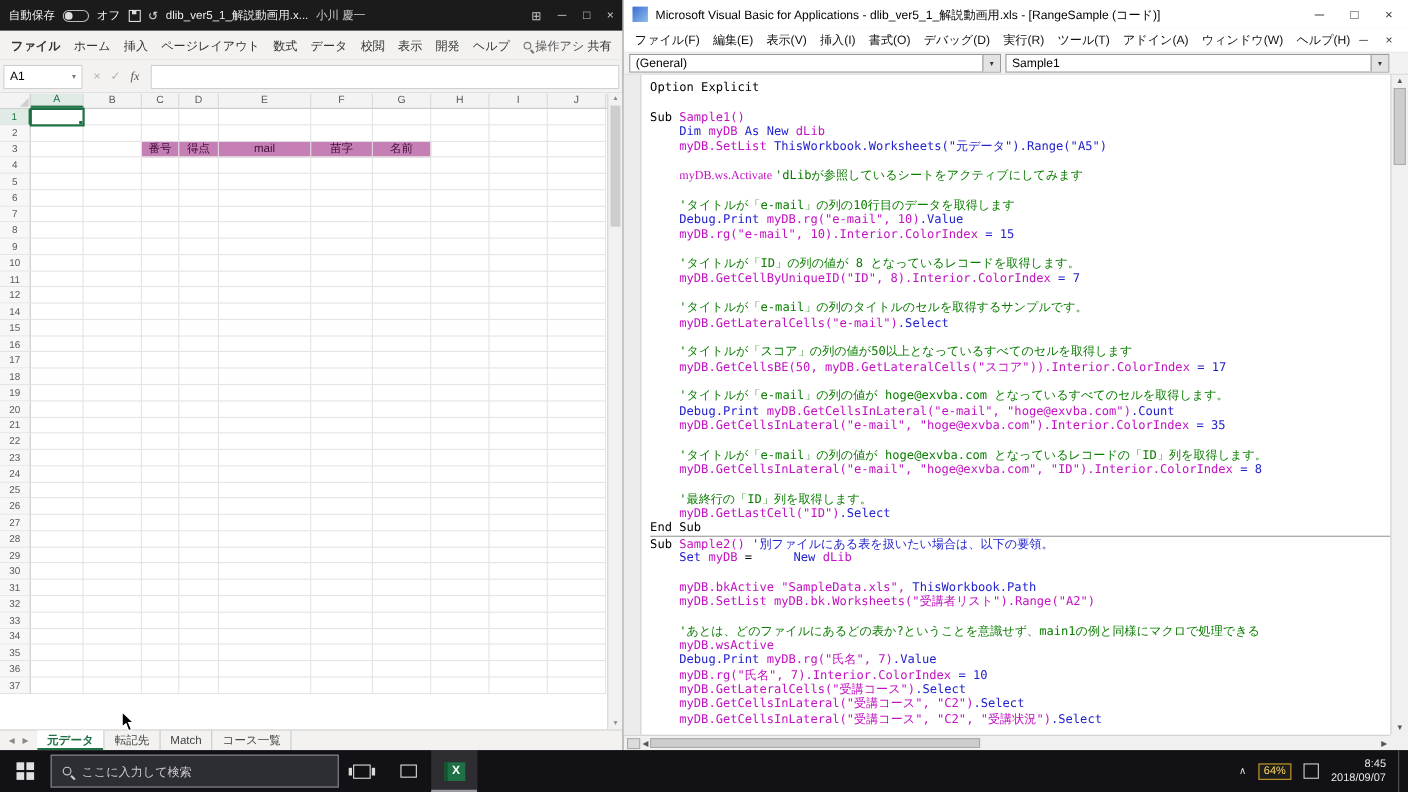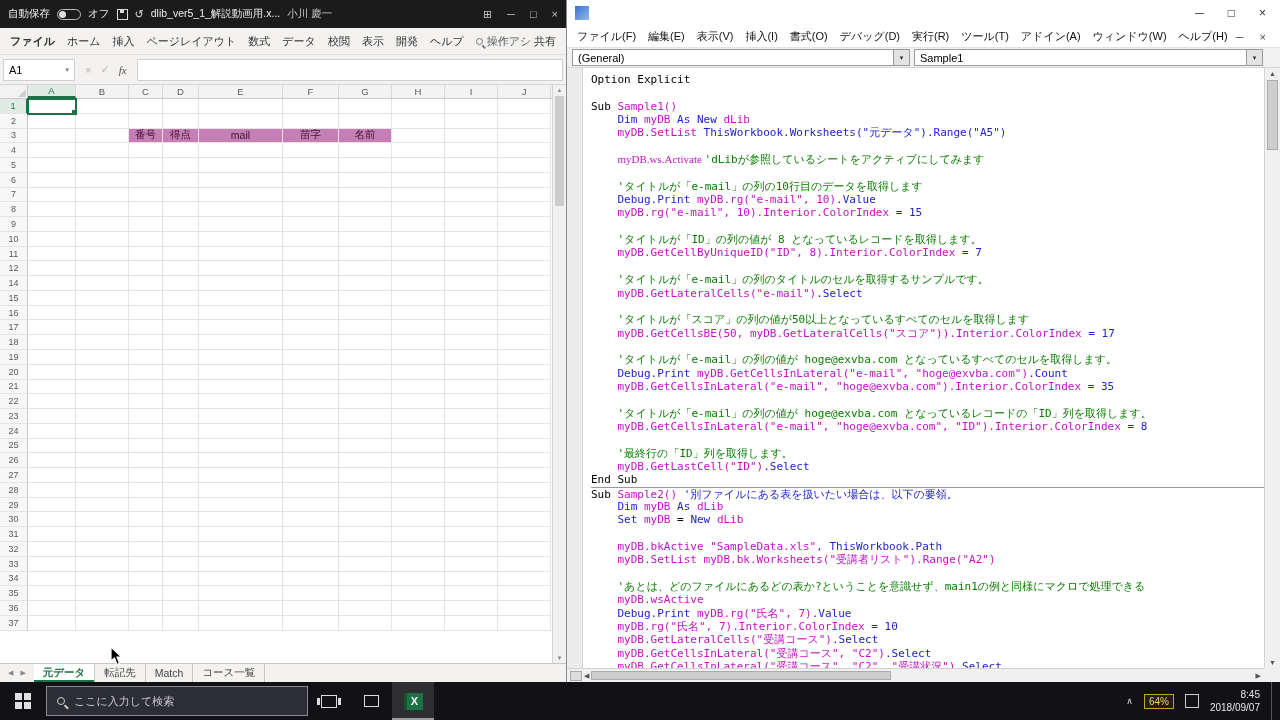--- a/index.html
+++ b/index.html
@@ -673,20 +673,21 @@
           <div class="sheet-tab">Match</div>
           <div class="sheet-tab">コース一覧</div>
         </div>
     </div>
 
   </div>
 
   <div class="vba">
     <div class="vb-titlebar">
       <span class="vb-icon"></span>
+      <span class="vb-title">Microsoft Visual Basic for Applications - dlib_ver5_1_解説動画用.xls - [RangeSample (コード)]</span>
       <span class="vb-btns">
         <span>─</span>
         <span>□</span>
         <span>×</span>
       </span>
     </div>
 
     <div class="vb-menubar">
       <div class="vb-menus">
           <div class="vb-menu">ファイル(F)</div>
@@ -746,22 +747,21 @@
           <div class="code-line"><span style="color: rgb(0, 0, 0);">    </span><span style="color: rgb(34, 34, 204);">Debug.Print </span><span style="color: rgb(194, 19, 194);">myDB.GetCellsInLateral("e-mail", "hoge@exvba.com")</span><span style="color: rgb(34, 34, 204);">.Count</span></div>
           <div class="code-line"><span style="color: rgb(0, 0, 0);">    </span><span style="color: rgb(194, 19, 194);">myDB.GetCellsInLateral("e-mail", "hoge@exvba.com").Interior.ColorIndex</span><span style="color: rgb(34, 34, 204);"> = 35</span></div>
           <div class="code-line"></div>
           <div class="code-line"><span style="color: rgb(0, 0, 0);">    </span><span style="color: rgb(10, 125, 0);">'タイトルが「e-mail」の列の値が hoge@exvba.com となっているレコードの「ID」列を取得します。</span></div>
           <div class="code-line"><span style="color: rgb(0, 0, 0);">    </span><span style="color: rgb(194, 19, 194);">myDB.GetCellsInLateral("e-mail", "hoge@exvba.com", "ID").Interior.ColorIndex</span><span style="color: rgb(34, 34, 204);"> = 8</span></div>
           <div class="code-line"></div>
           <div class="code-line"><span style="color: rgb(0, 0, 0);">    </span><span style="color: rgb(10, 125, 0);">'最終行の「ID」列を取得します。</span></div>
           <div class="code-line"><span style="color: rgb(0, 0, 0);">    </span><span style="color: rgb(194, 19, 194);">myDB.GetLastCell("ID")</span><span style="color: rgb(34, 34, 204);">.Select</span></div>
           <div class="code-line"><span style="color: rgb(0, 0, 0);">End Sub</span></div>
           <div class="code-line sep"><span style="color: rgb(0, 0, 0);">Sub </span><span style="color: rgb(194, 19, 194);">Sample2() </span><span style="color: rgb(34, 34, 204);">'別ファイルにある表を扱いたい場合は、以下の要領。</span></div>
-          <div class="code-line"><span style="color: rgb(0, 0, 0);">    </span><span style="color: rgb(34, 34, 204);">Dim </span><span style="color: rgb(194, 19, 194);">myDB</span><span style="color: rgb(34, 34, 204);"> As </span><span style="color: rgb(194, 19, 194);">dLib</span></div>
-          <div class="code-line"><span style="color: rgb(0, 0, 0);">    </span><span style="color: rgb(34, 34, 204);">Set </span><span style="color: rgb(194, 19, 194);">myDB</span><span style="color: rgb(0, 0, 0);"> = </span><span style="color: rgb(34, 34, 204);">New </span><span style="color: rgb(194, 19, 194);">dLib</span></div>
+          <div class="code-line"><span style="color: rgb(0, 0, 0);">    </span><span style="color: rgb(34, 34, 204);">Set </span><span style="color: rgb(194, 19, 194);">myDB</span><span style="color: rgb(0, 0, 0);"> = </span><span style="color: rgb(34, 34, 204); margin-left: 31px;">New </span><span style="color: rgb(194, 19, 194);">dLib</span></div>
           <div class="code-line"></div>
           <div class="code-line"><span style="color: rgb(0, 0, 0);">    </span><span style="color: rgb(194, 19, 194);">myDB.bkActive "SampleData.xls", </span><span style="color: rgb(34, 34, 204);">ThisWorkbook.Path</span></div>
           <div class="code-line"><span style="color: rgb(0, 0, 0);">    </span><span style="color: rgb(194, 19, 194);">myDB.SetList myDB.bk.Worksheets("受講者リスト").Range("A2")</span></div>
           <div class="code-line"></div>
           <div class="code-line"><span style="color: rgb(0, 0, 0);">    </span><span style="color: rgb(10, 125, 0);">'あとは、どのファイルにあるどの表か?ということを意識せず、main1の例と同様にマクロで処理できる</span></div>
           <div class="code-line"><span style="color: rgb(0, 0, 0);">    </span><span style="color: rgb(194, 19, 194);">myDB.wsActive</span></div>
           <div class="code-line"><span style="color: rgb(0, 0, 0);">    </span><span style="color: rgb(34, 34, 204);">Debug.Print </span><span style="color: rgb(194, 19, 194);">myDB.rg("氏名", 7)</span><span style="color: rgb(34, 34, 204);">.Value</span></div>
           <div class="code-line"><span style="color: rgb(0, 0, 0);">    </span><span style="color: rgb(194, 19, 194);">myDB.rg("氏名", 7).Interior.ColorIndex</span><span style="color: rgb(34, 34, 204);"> = 10</span></div>
           <div class="code-line"><span style="color: rgb(0, 0, 0);">    </span><span style="color: rgb(194, 19, 194);">myDB.GetLateralCells("受講コース")</span><span style="color: rgb(34, 34, 204);">.Select</span></div>
           <div class="code-line"><span style="color: rgb(0, 0, 0);">    </span><span style="color: rgb(194, 19, 194);">myDB.GetCellsInLateral("受講コース", "C2")</span><span style="color: rgb(34, 34, 204);">.Select</span></div>

